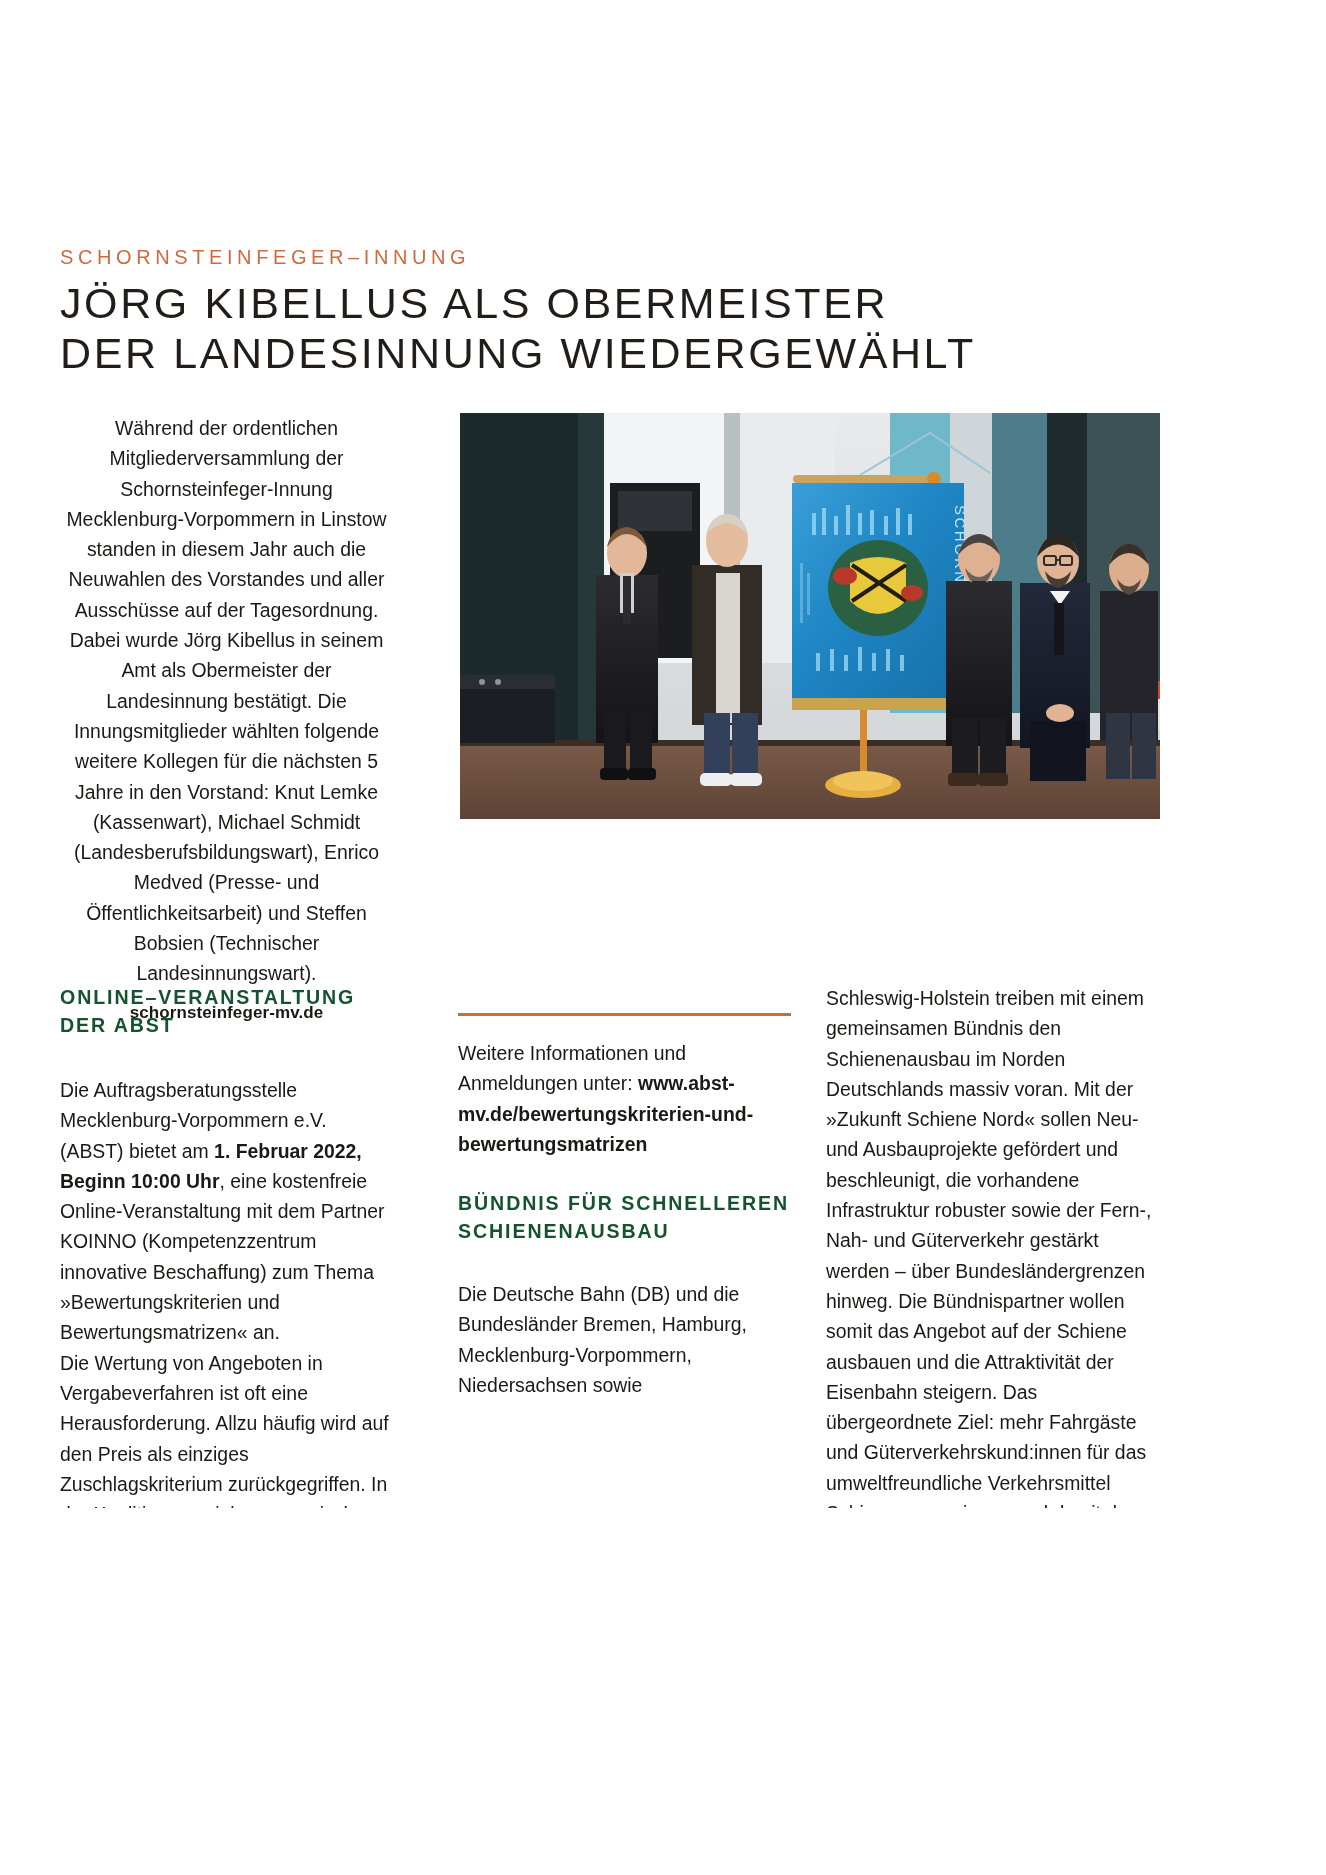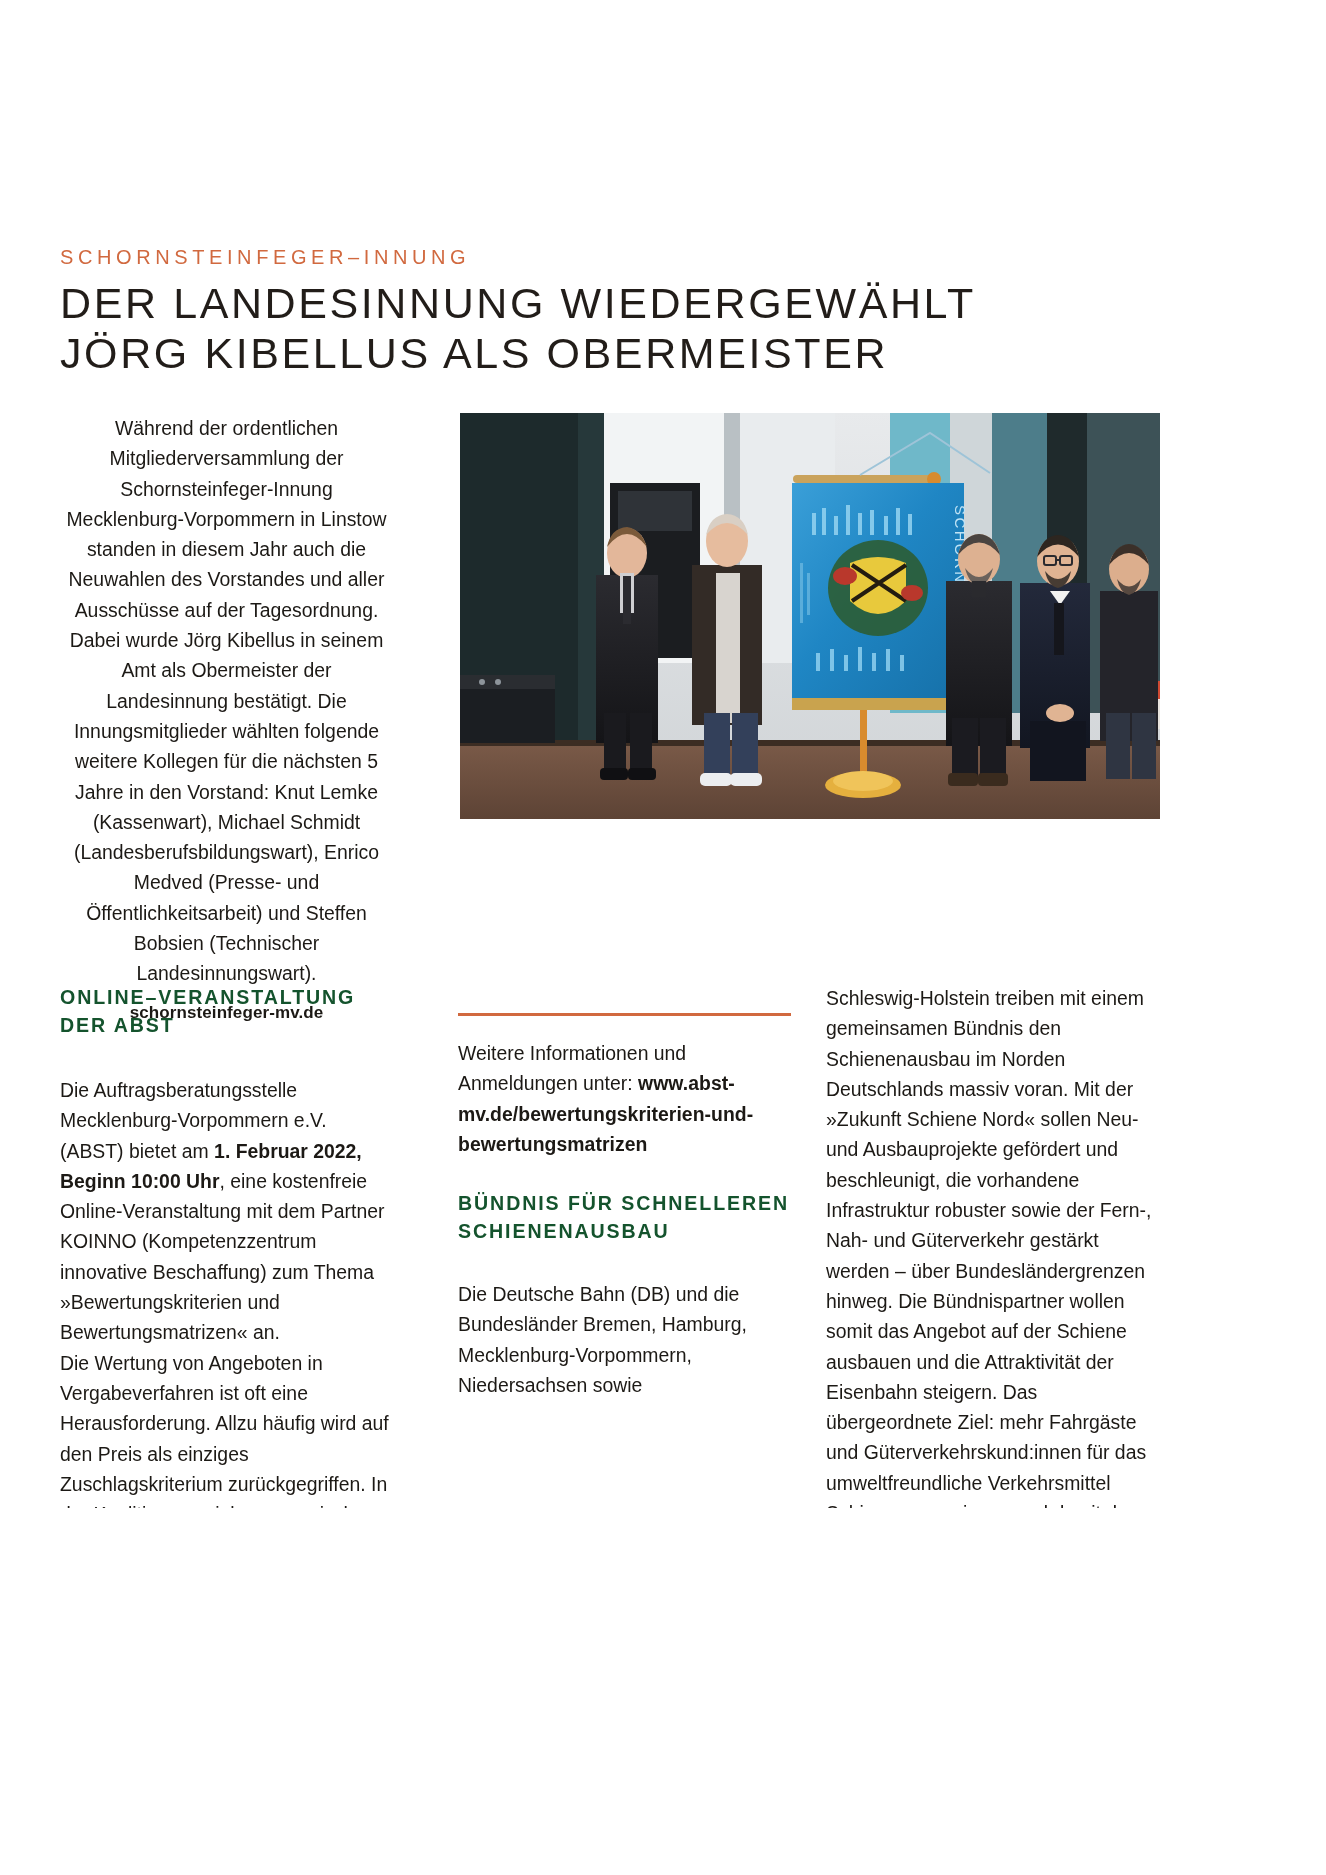--- a/index.html
+++ b/index.html
@@ -173,22 +173,22 @@
   }
 </style>
 </head>
 <body>
 
 <div class="page">
 
   <div class="header">
     <div class="kicker">SCHORNSTEINFEGER–INNUNG</div>
     <div class="headline">
+      <div>JÖRG KIBELLUS ALS OBERMEISTER</div>
       <div>DER LANDESINNUNG WIEDERGEWÄHLT</div>
-      <div>JÖRG KIBELLUS ALS OBERMEISTER</div>
     </div>
   </div>
 
   <div class="intro-col">
     <p>Während der ordentlichen Mitgliederversammlung der Schornsteinfeger-Innung Mecklenburg-Vorpommern in Linstow standen in diesem Jahr auch die Neuwahlen des Vorstandes und aller Ausschüsse auf der Tagesordnung.</p>
     <p>Dabei wurde Jörg Kibellus in seinem Amt als Obermeister der Landesinnung bestätigt. Die Innungsmitglieder wählten folgende weitere Kollegen für die nächsten 5 Jahre in den Vorstand: Knut Lemke (Kassenwart), Michael Schmidt (Landesberufsbildungswart), Enrico Medved (Presse- und Öffentlichkeitsarbeit) und Steffen Bobsien (Technischer Landesinnungswart).</p>
     <div class="sourcelink">schornsteinfeger-mv.de</div>
   </div>
 
   <div class="photo">

